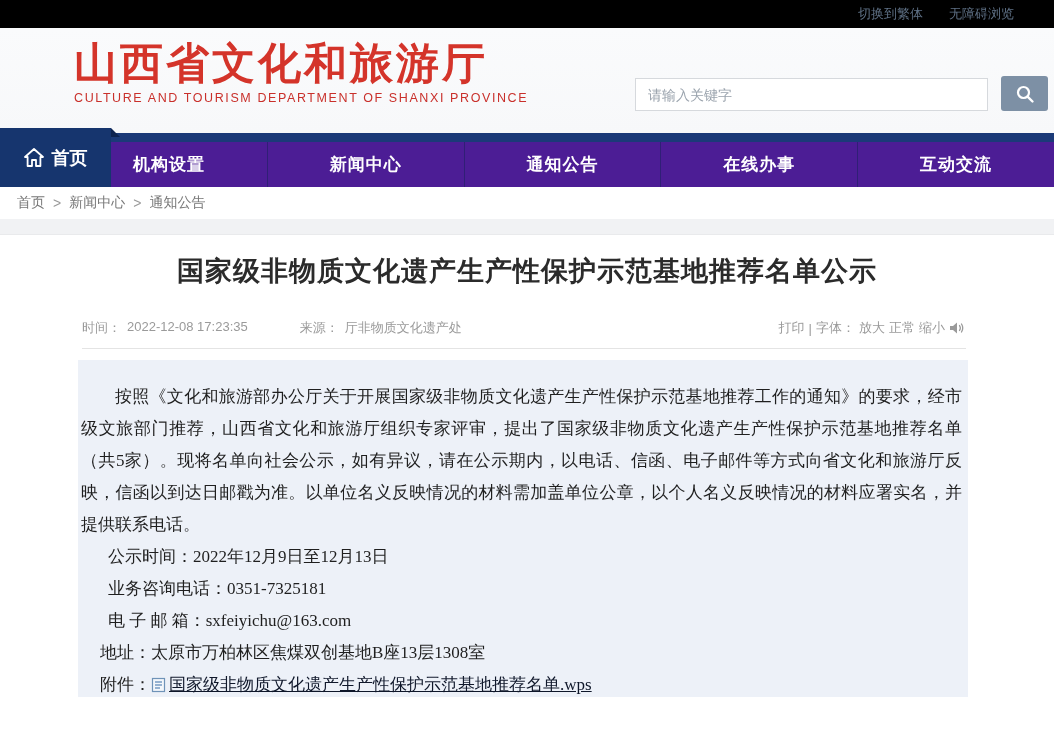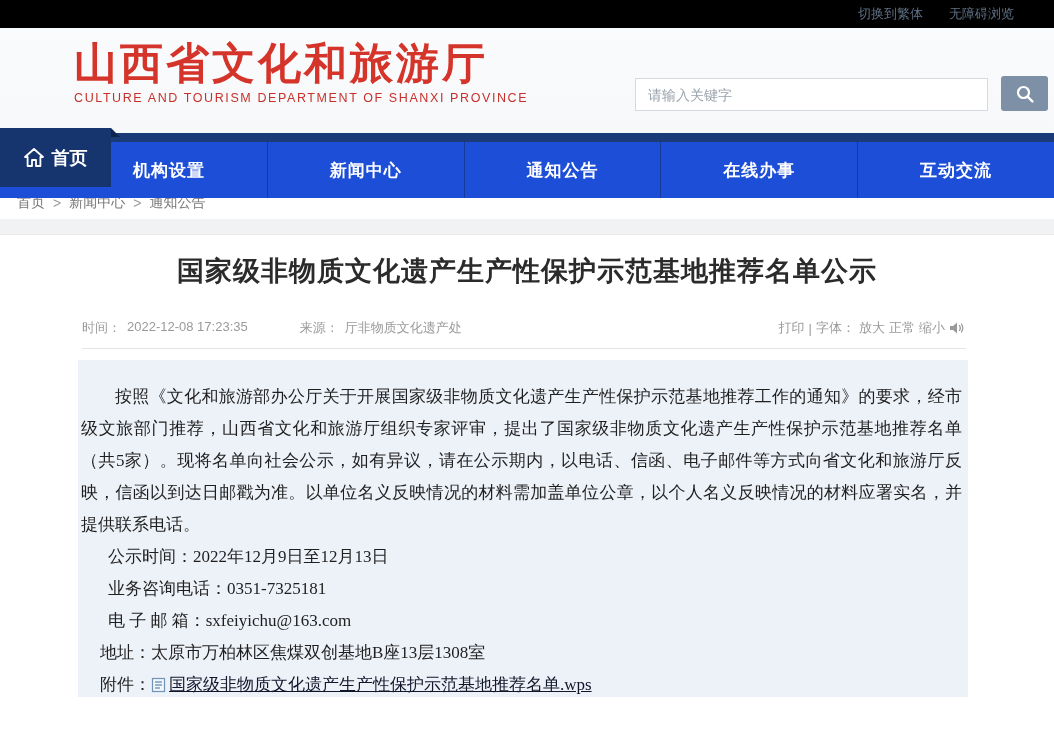--- a/index.html
+++ b/index.html
@@ -23,21 +23,21 @@
   .search-input::placeholder { color:#9aa3ad; }
   .search-btn { width:47px; height:35px; margin-left:13px; background:#7d90a5; border:none;
                 border-radius:3px; display:flex; align-items:center; justify-content:center; cursor:pointer; }
   .hot-row { position:absolute; top:106px; right:64px; width:356px; font-size:13px;
              color:#7c8797; display:flex; gap:14px; white-space:nowrap; }
   .hot-row a { color:#6d7888; text-decoration:none; cursor:pointer; }
 
   
   .nav { position:relative; height:54px; }
   .nav-strip { height:9px; background:#1b3a78; }
-  .nav-bar { height:56px; background:#1d4ed8; display:flex; padding-left:71px; }
+  .nav-bar { height:45px; background:#4c1d95; display:flex; padding-left:71px; }
   .nav-item { flex:1; display:flex; align-items:center; justify-content:center;
               color:#fff; font-size:17px; font-weight:bold; letter-spacing:1px;
               border-left:1px solid rgba(15,35,80,.45); cursor:pointer; }
   .nav-item:first-child { border-left:none; }
   .nav-home { position:absolute; left:0; top:-5px; width:111px; height:59px; background:#16356e;
               color:#fff; font-size:18px; font-weight:bold; display:flex; align-items:center;
               justify-content:center; gap:8px; cursor:pointer; }
   .nav-home::after { content:""; position:absolute; right:-9px; top:0; border-bottom:9px solid #0e2450;
                      border-right:9px solid transparent; }
 

